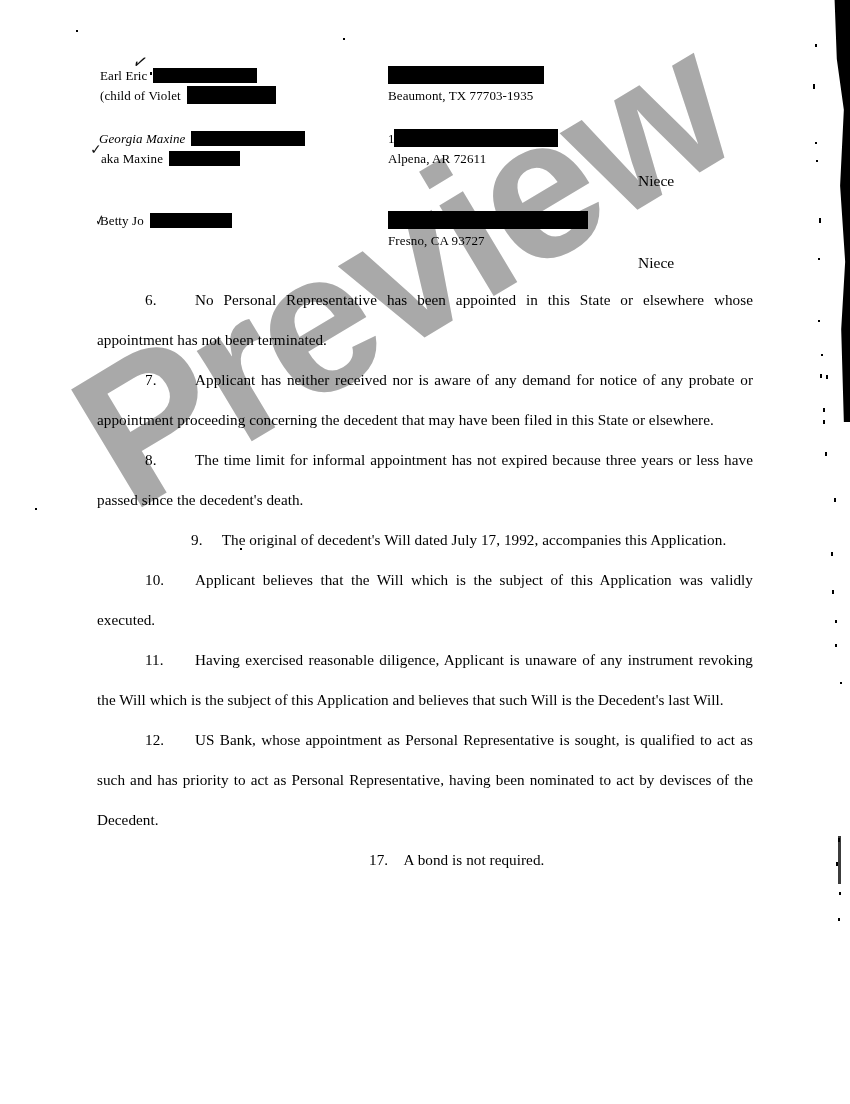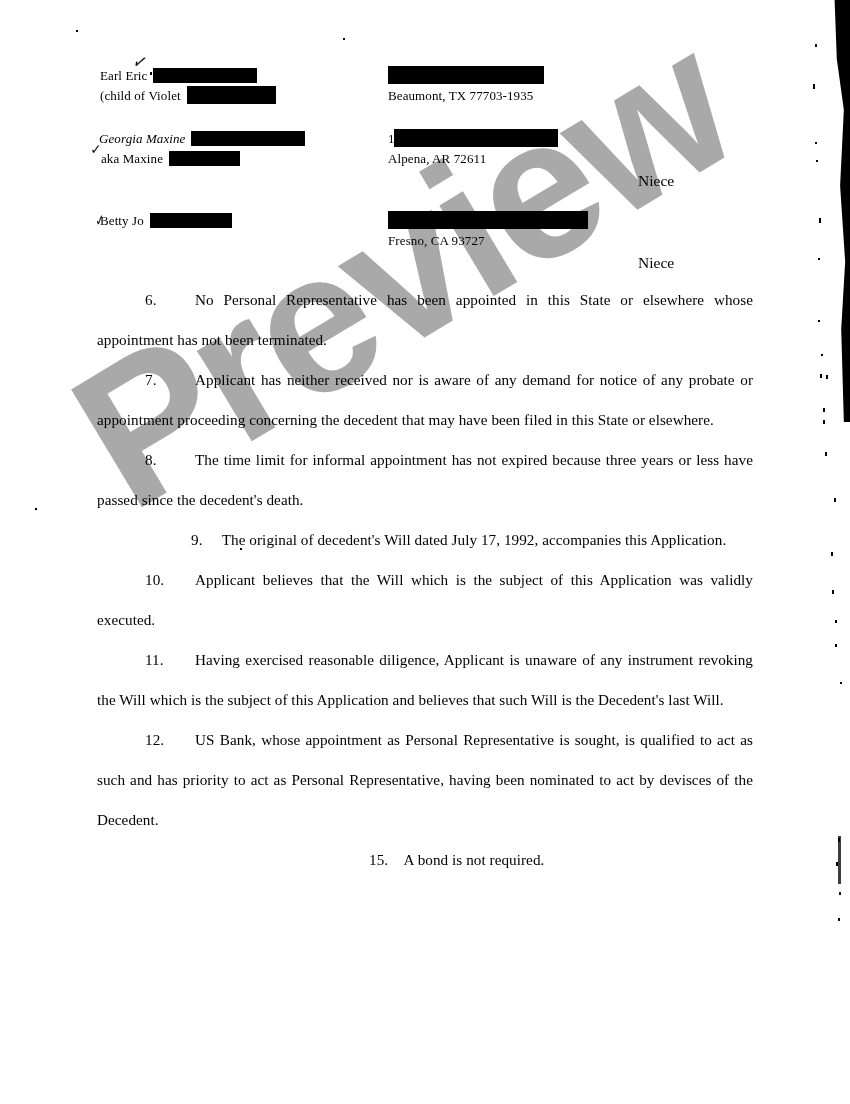--- a/index.html
+++ b/index.html
@@ -251,18 +251,18 @@
       <p class="para"><span class="num">8.</span><span>The time limit for informal appointment has not expired because three years or less have passed since the decedent's death.</span></p>
 
       <p class="para no-justify"><span class="num">9.</span><span>The original of decedent's Will dated July 17, 1992, accompanies this Application.</span></p>
 
       <p class="para"><span class="num">10.</span><span>Applicant believes that the Will which is the subject of this Application was validly executed.</span></p>
 
       <p class="para"><span class="num">11.</span><span>Having exercised reasonable diligence, Applicant is unaware of any instrument revoking the Will which is the subject of this Application and believes that such Will is the Decedent's last Will.</span></p>
 
       <p class="para"><span class="num">12.</span><span>US Bank, whose appointment as Personal Representative is sought, is qualified to act as such and has priority to act as Personal Representative, having been nominated to act by devisces of the Decedent.</span></p>
 
-      <p class="para no-justify"><span class="num">15.</span><span>A bond is not required.</span></p>
+      <p class="para no-justify"><span class="num">17.</span><span>A bond is not required.</span></p>
 
     </div>
 
   </div>
 </div>
 
 </body></html>

